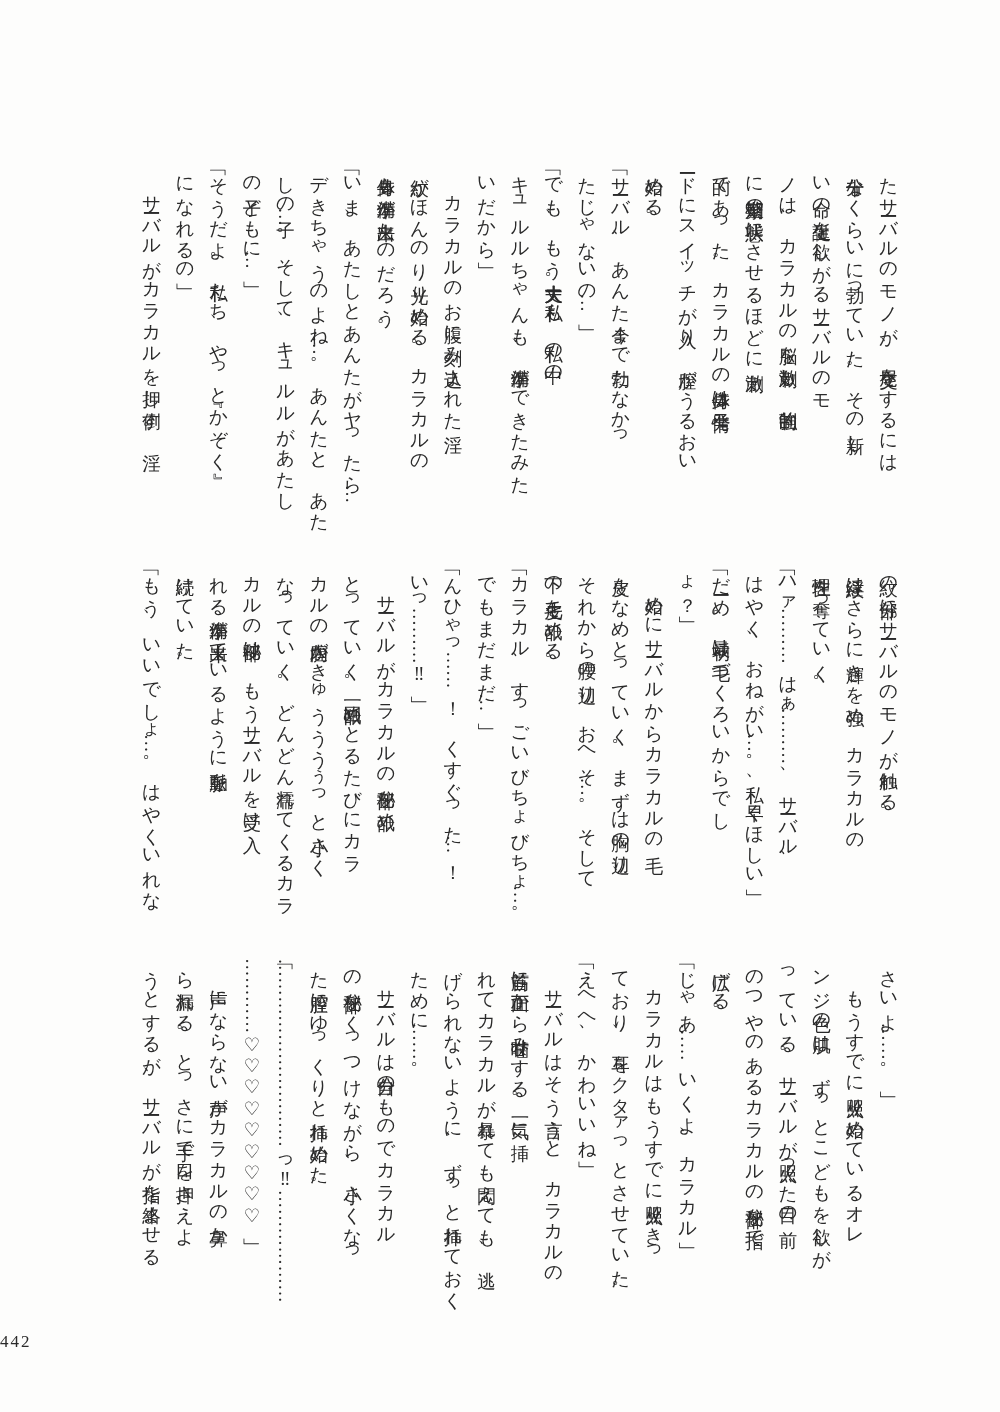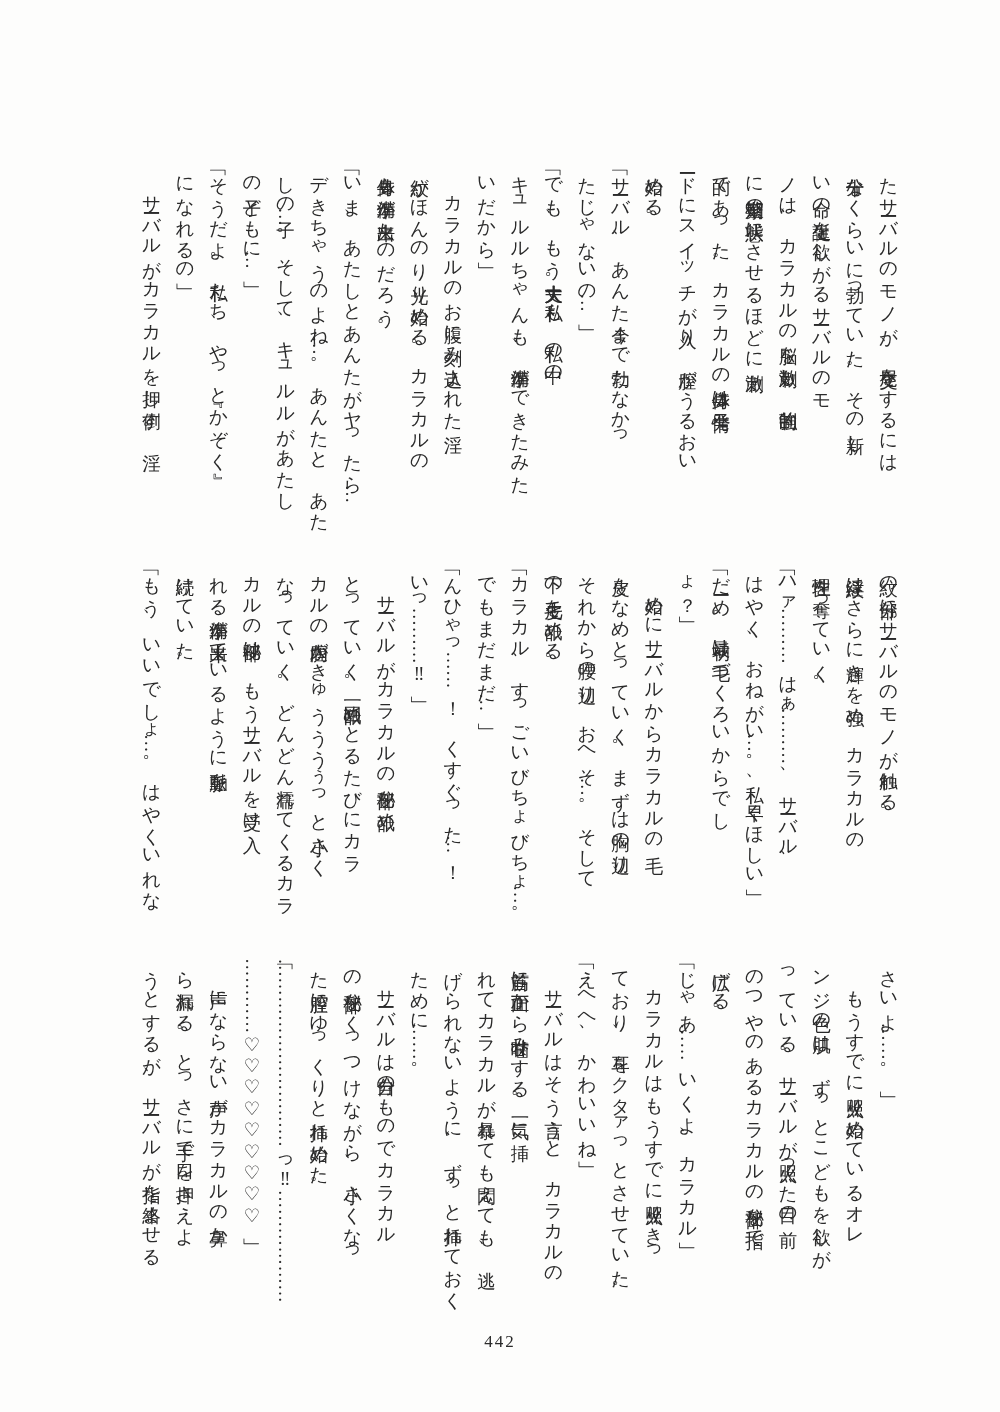--- a/index.html
+++ b/index.html
@@ -31,21 +31,20 @@
   .band-1 { top: 564px; }
   .band-2 { top: 958px; }
   .tcol {
     white-space: nowrap;
   }
   .page-number {
     position: absolute;
     top: 1332px;
     left: 0;
     width: 100%;
-    text-align: center;
     font-size: 17px;
     letter-spacing: 2px;
     font-family: "Liberation Serif", "DejaVu Serif", serif;
   }
 </style>
 </head>
 <body>
 
 <div class="page" style="background: rgb(253, 253, 252); color: rgb(42, 42, 42);">
   <section class="band band-0">

